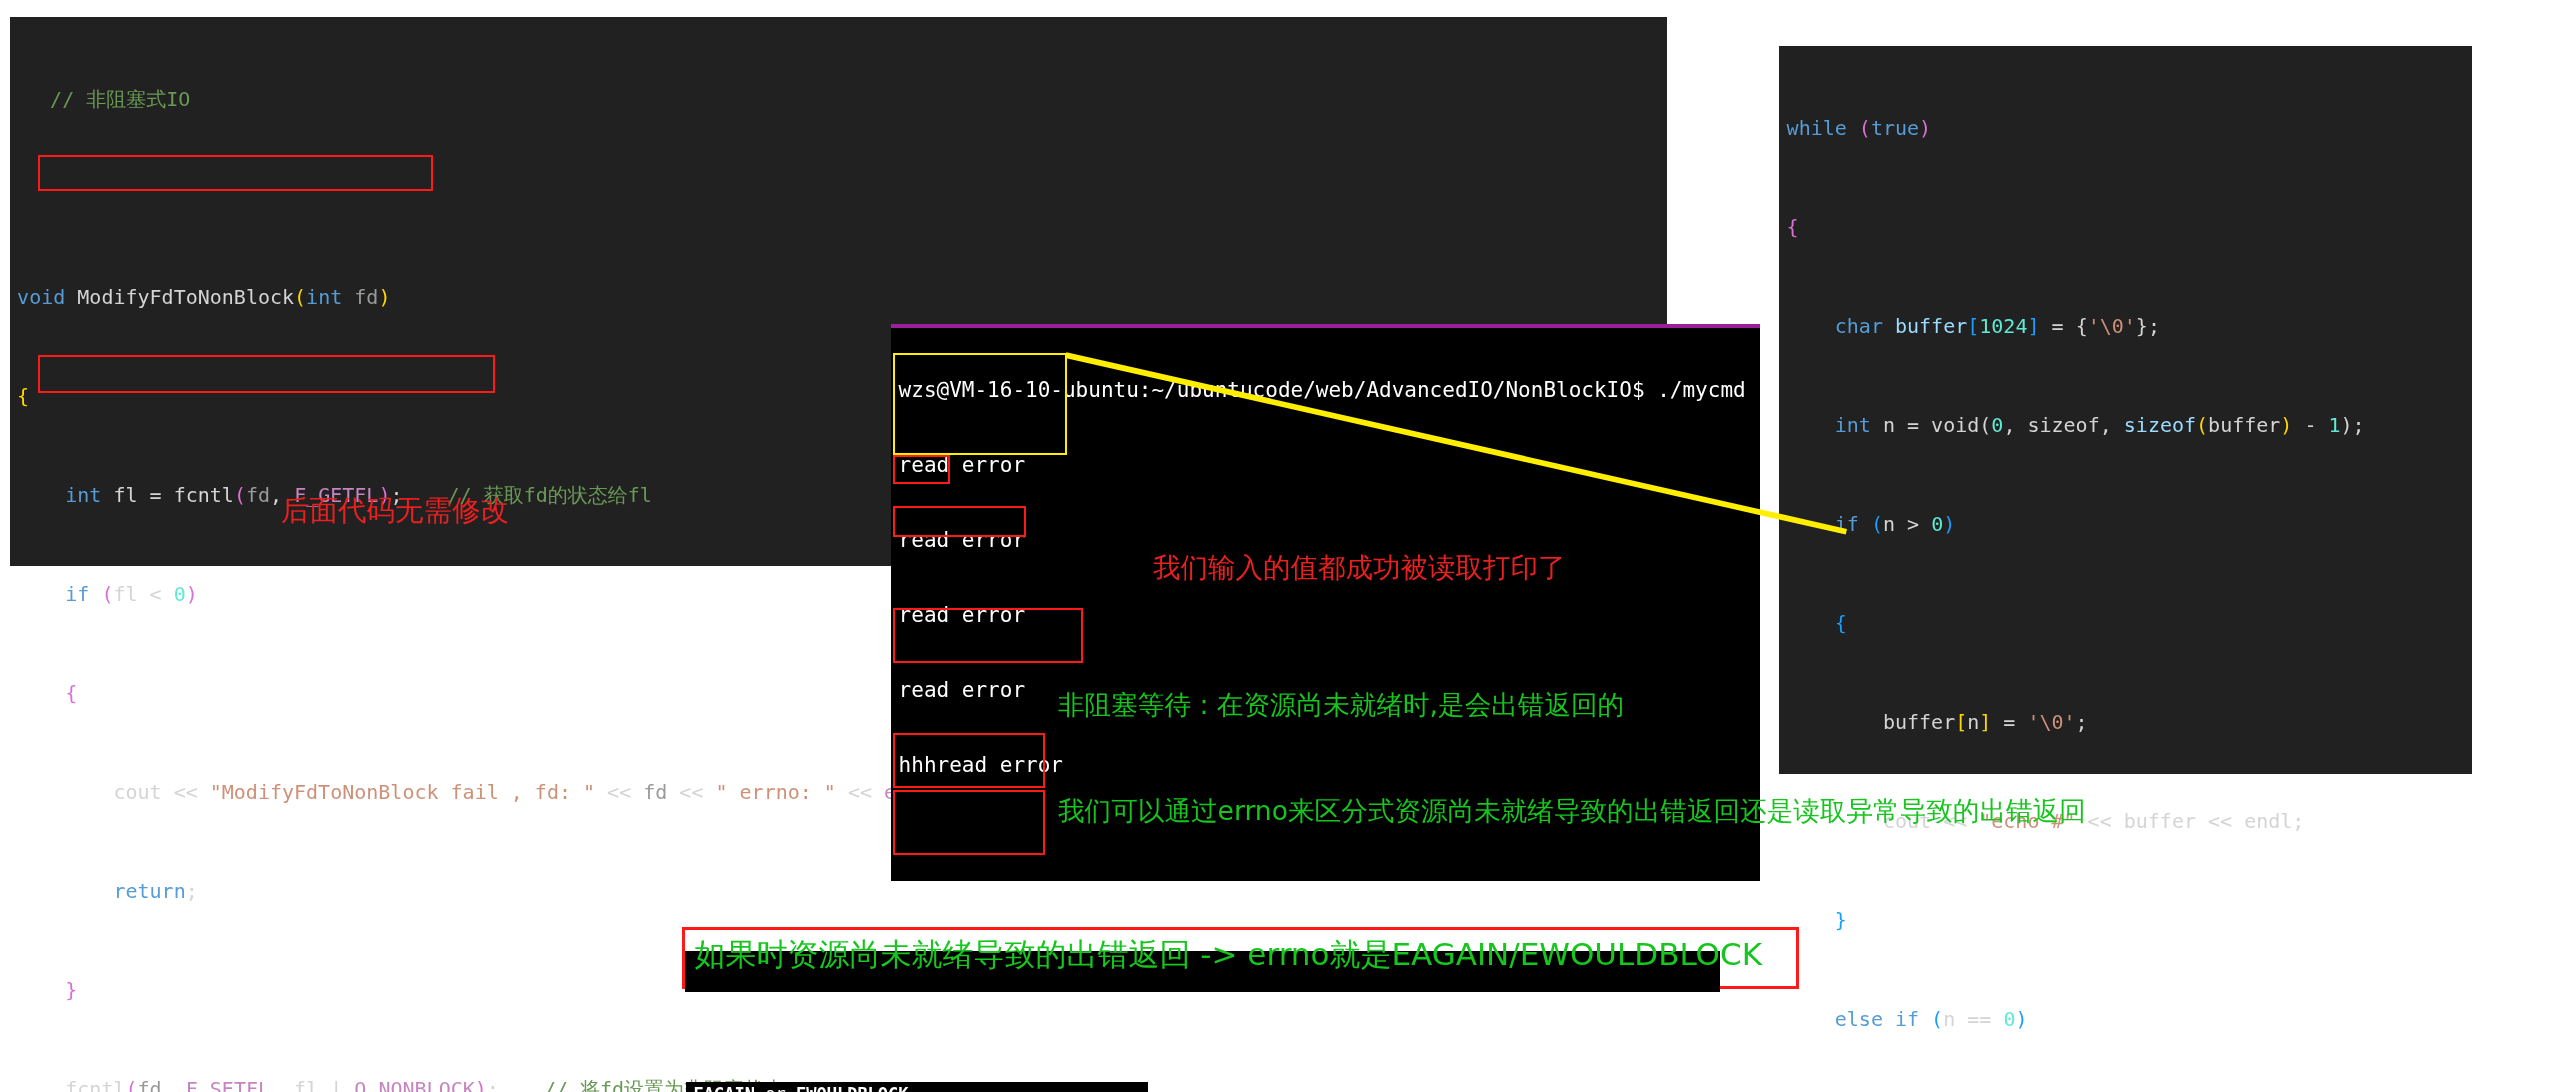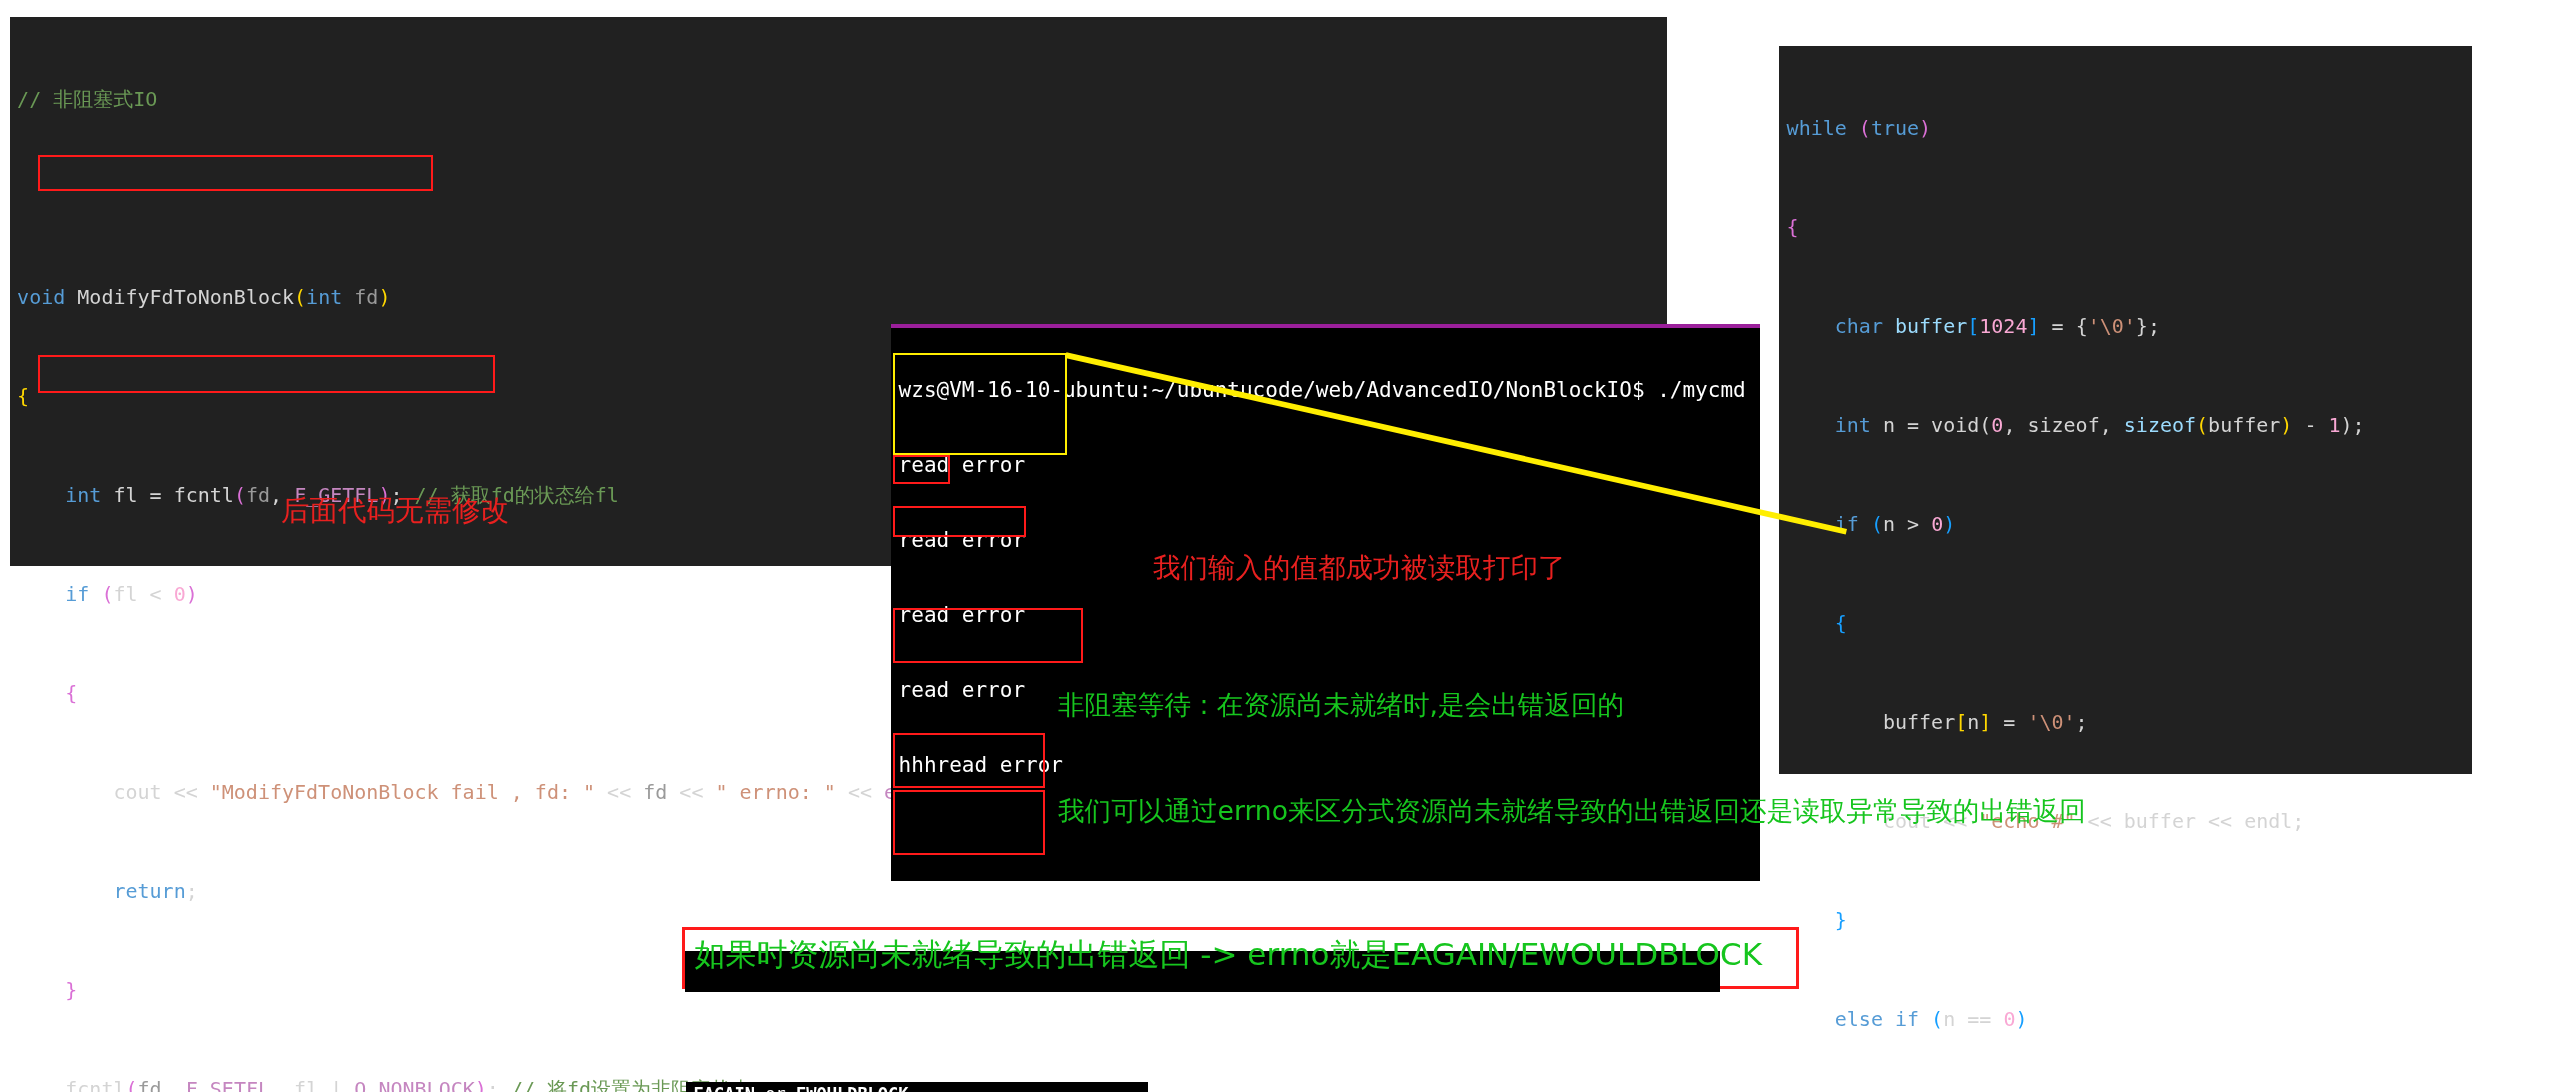--- a/index.html
+++ b/index.html
@@ -29,22 +29,22 @@
     color: #d4d4d4;
   }
   #code-left  { left: 9.5px;   top: 17px;  width: 1657px; height: 549px; }
   #code-right { left: 1779px; top: 46px;  width: 693px;  height: 728px; }
 
   .cl { display: block; height: 33px; padding-left: 7.6px; }
 
   
   .kw       { color: #569cd6; }
   .str      { color: #ce9178; }
-  .num      { color: #f9a8d4; }
-  .cmt      { color: #6a9955; }
+  .num      { color: #5eead4; }
+  .cmt      { color: #6a9955; margin-left: 33px; }
   .macro    { color: #c586c0; }
   .var      { color: #9cdcfe; }
   .param    { color: #9a9a9a; }
   .plain    { color: #d4d4d4; }
   .paren-y  { color: #ffd700; }
   .paren-p  { color: #da70d6; }
   .paren-b  { color: #179fff; }
   .bool     { color: #569cd6; }
 
   

